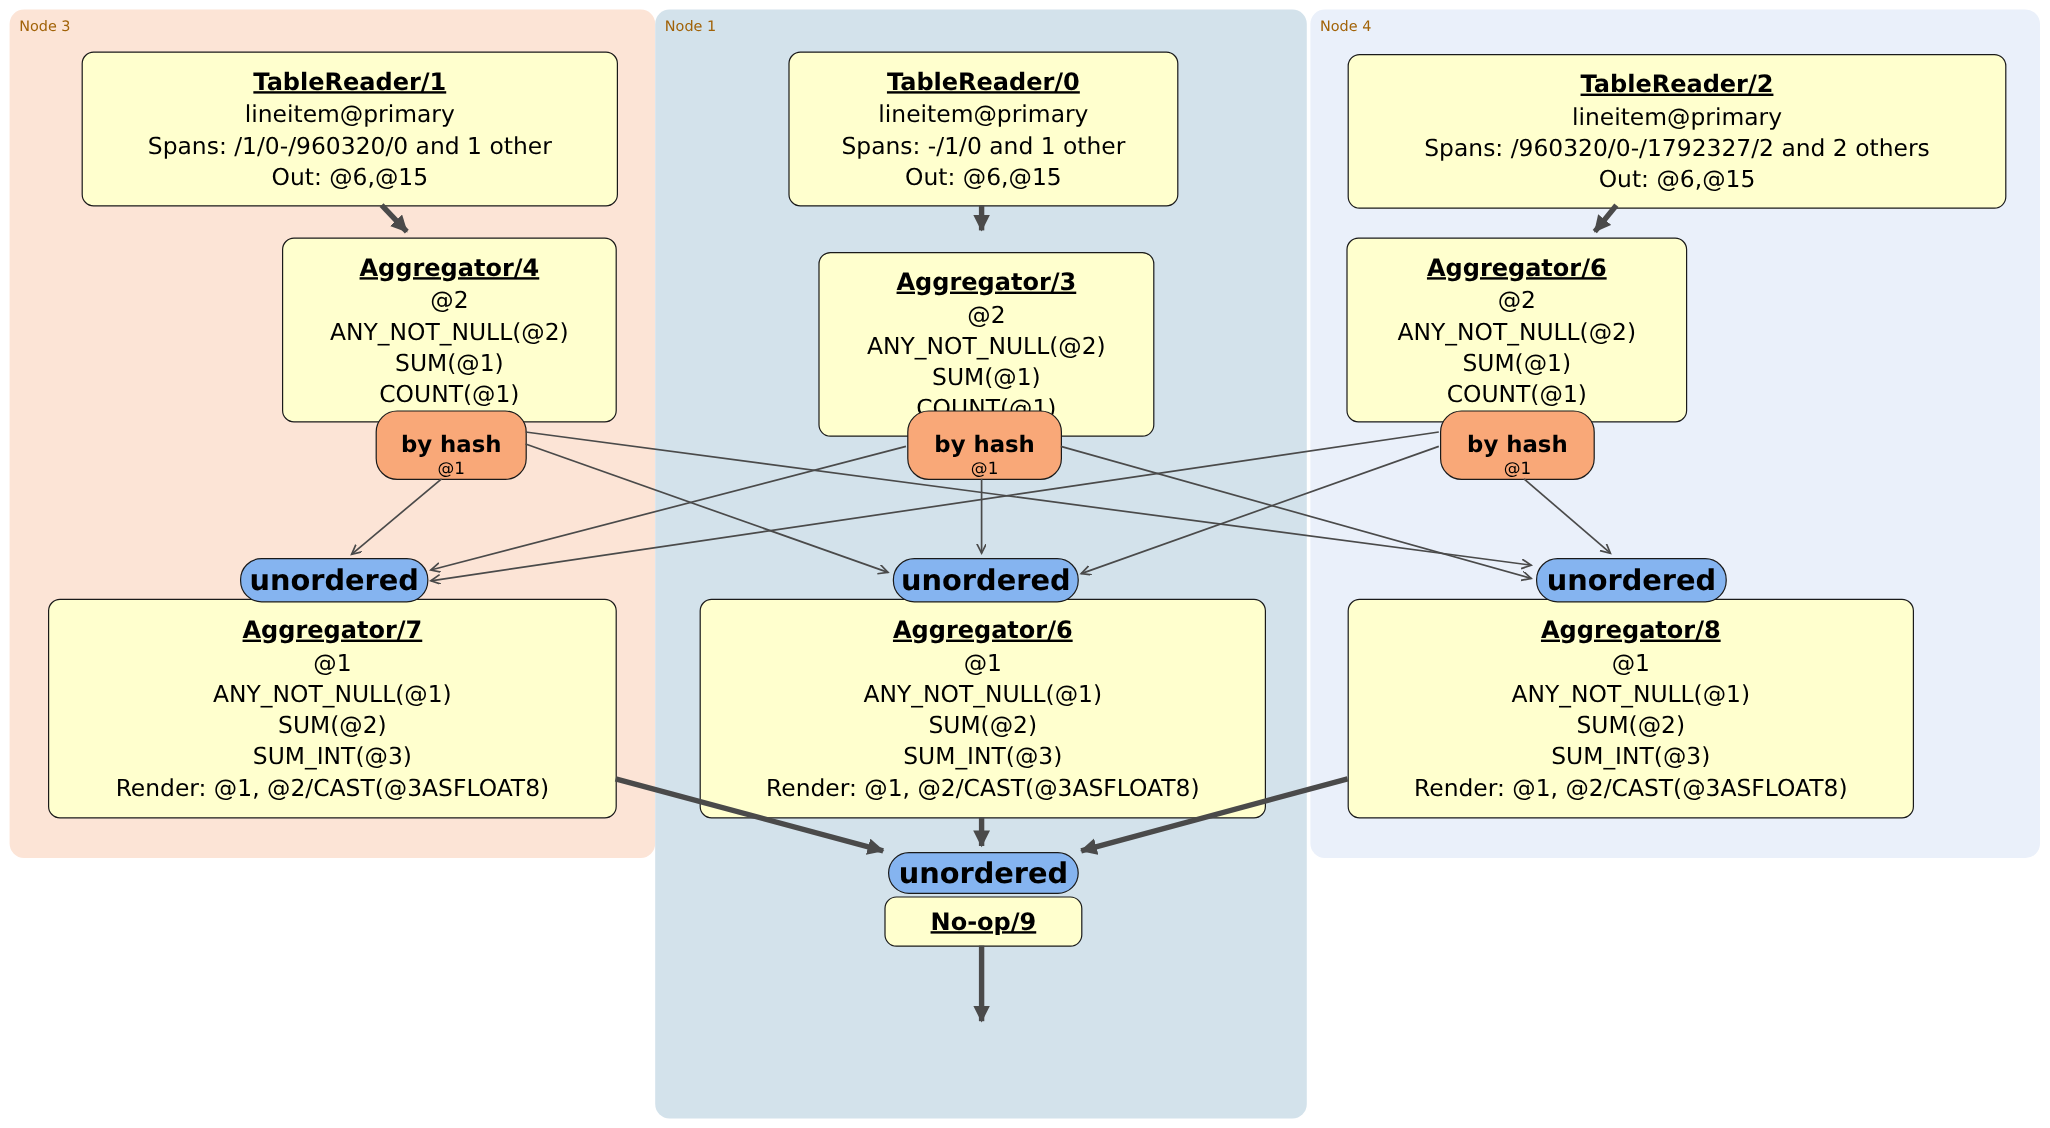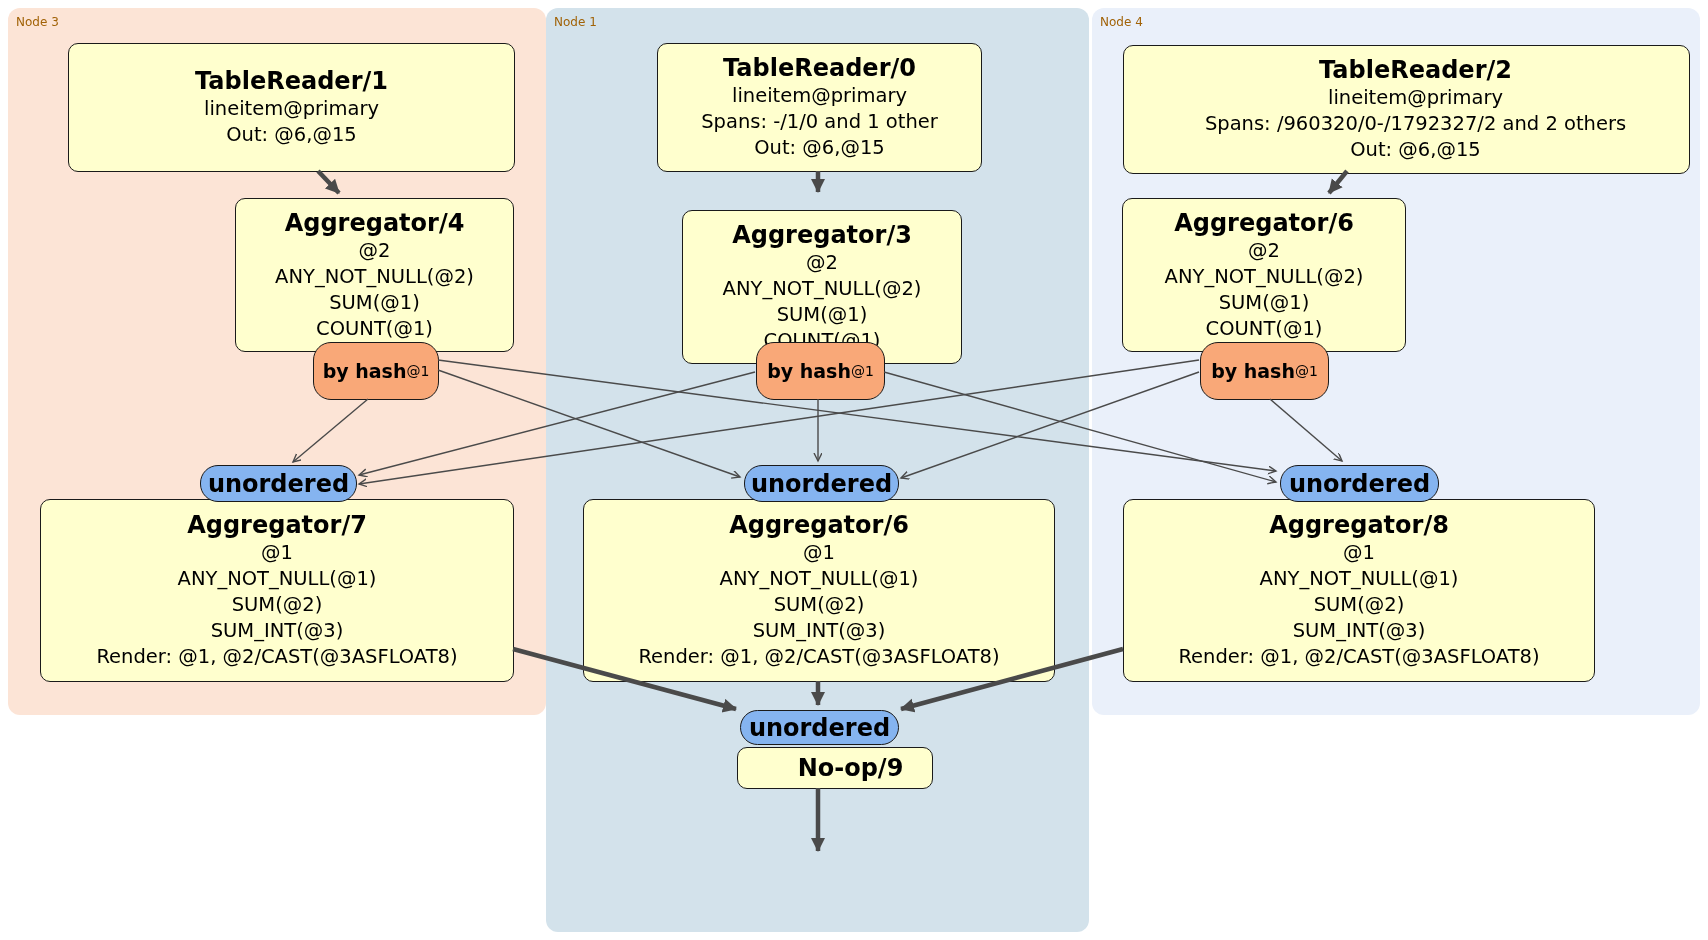--- a/index.html
+++ b/index.html
@@ -7,24 +7,24 @@
     position:relative;width:1708px;height:940px;overflow:hidden;
     font-family:"DejaVu Sans","Liberation Sans",sans-serif;color:#000;background:#ffffff;
   }
   .region{position:absolute;border-radius:12px;z-index:1;}
   .rlabel{position:absolute;top:7px;left:8px;font-size:12px;color:#a16207;}
   .box{
     position:absolute;background:#ffffce;border:1.6px solid #1a1a1a;border-radius:10px;
     display:flex;flex-direction:column;align-items:center;justify-content:center;
     text-align:center;font-size:19.5px;line-height:26px;z-index:3;white-space:nowrap;
   }
-  .box .title{font-weight:bold;font-size:24px;line-height:29px;}
+  .box .title{font-weight:bold;font-size:20px;line-height:29px;text-decoration:underline;}
   .pill-hash{
     position:absolute;background:#f9a878;border:1.7px solid #1a1a1a;border-radius:18px;
-    display:flex;flex-direction:row;align-items:center;justify-content:center;z-index:4;
+    display:flex;flex-direction:column;align-items:center;justify-content:flex-end;z-index:4;
   }
   .pill-hash .lbl{font-weight:bold;font-size:19px;line-height:23px;}
   .pill-hash .sub{font-size:14px;line-height:16px;}
   .pill-stream{
     position:absolute;background:#85b4f0;border:1.7px solid #1a1a1a;border-radius:18px;
     display:flex;align-items:center;justify-content:center;font-weight:bold;font-size:24px;z-index:4;
   }
   #edges{position:absolute;left:0;top:0;z-index:6;pointer-events:none;}
 </style>
 </head>
@@ -38,29 +38,30 @@
   <div class="region" style="left:546px;top:8px;width:543px;height:924px;background:#d3e2eb;">
     <div class="rlabel">Node 1</div>
   </div>
   <div class="region" style="left:1092px;top:8px;width:608px;height:707px;background:#eaf0fa;">
     <div class="rlabel">Node 4</div>
   </div>
 
   <div class="box" style="left:68px;top:43px;width:445px;height:127px;">
     <div class="title">TableReader/1</div>
     <div>lineitem@primary</div>
+    <div>Spans: /1/0-/960320/0 and 1 other</div>
     <div>Out: @6,@15</div>
   </div>
   <div class="box" style="left:657px;top:43px;width:323px;height:127px;">
     <div class="title">TableReader/0</div>
     <div>lineitem@primary</div>
     <div>Spans: -/1/0 and 1 other</div>
     <div>Out: @6,@15</div>
   </div>
-  <div class="box" style="left:1123px;top:45px;width:547px;height:127px;padding-left:18px;">
+  <div class="box" style="left:1123px;top:45px;width:547px;height:127px;">
     <div class="title">TableReader/2</div>
     <div>lineitem@primary</div>
     <div>Spans: /960320/0-/1792327/2 and 2 others</div>
     <div>Out: @6,@15</div>
   </div>
 
   <div class="box" style="left:235px;top:198px;width:277px;height:152px;">
     <div class="title">Aggregator/4</div>
     <div>@2</div>
     <div>ANY_NOT_NULL(@2)</div>
@@ -126,21 +127,21 @@
     <div>@1</div>
     <div>ANY_NOT_NULL(@1)</div>
     <div>SUM(@2)</div>
     <div>SUM_INT(@3)</div>
     <div>Render: @1, @2/CAST(@3ASFLOAT8)</div>
   </div>
 
   <div class="pill-stream" style="left:740px;top:710px;width:157px;height:33px;">
     <span>unordered</span>
   </div>
-  <div class="box" style="left:737px;top:747px;width:163px;height:40px;padding-left:31px;">
+  <div class="box" style="left:737px;top:747px;width:163px;height:40px;">
     <div class="title">No-op/9</div>
   </div>
 
   <svg id="edges" width="1708" height="940" viewBox="0 0 1708 940">
     <defs>
       <marker id="ah-thin" markerWidth="12" markerHeight="12" refX="8" refY="4" orient="auto" markerUnits="userSpaceOnUse">
         <path d="M0,0 L8,4 L0,8" fill="none" stroke="#4a4a4a" stroke-width="1.4"></path>
       </marker>
       <marker id="ah-thick" markerWidth="18" markerHeight="16" refX="13" refY="7" orient="auto" markerUnits="userSpaceOnUse">
         <path d="M0,0 L14,7 L0,14 Z" fill="#4a4a4a"></path>

